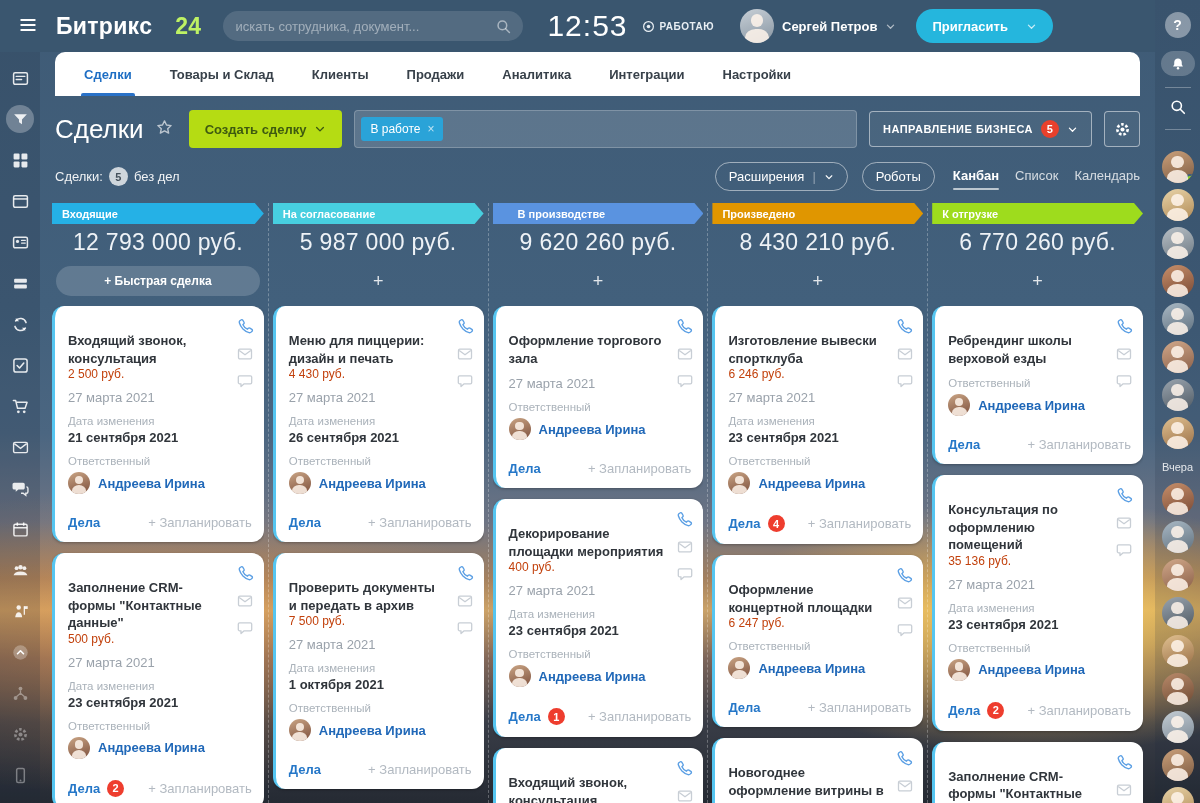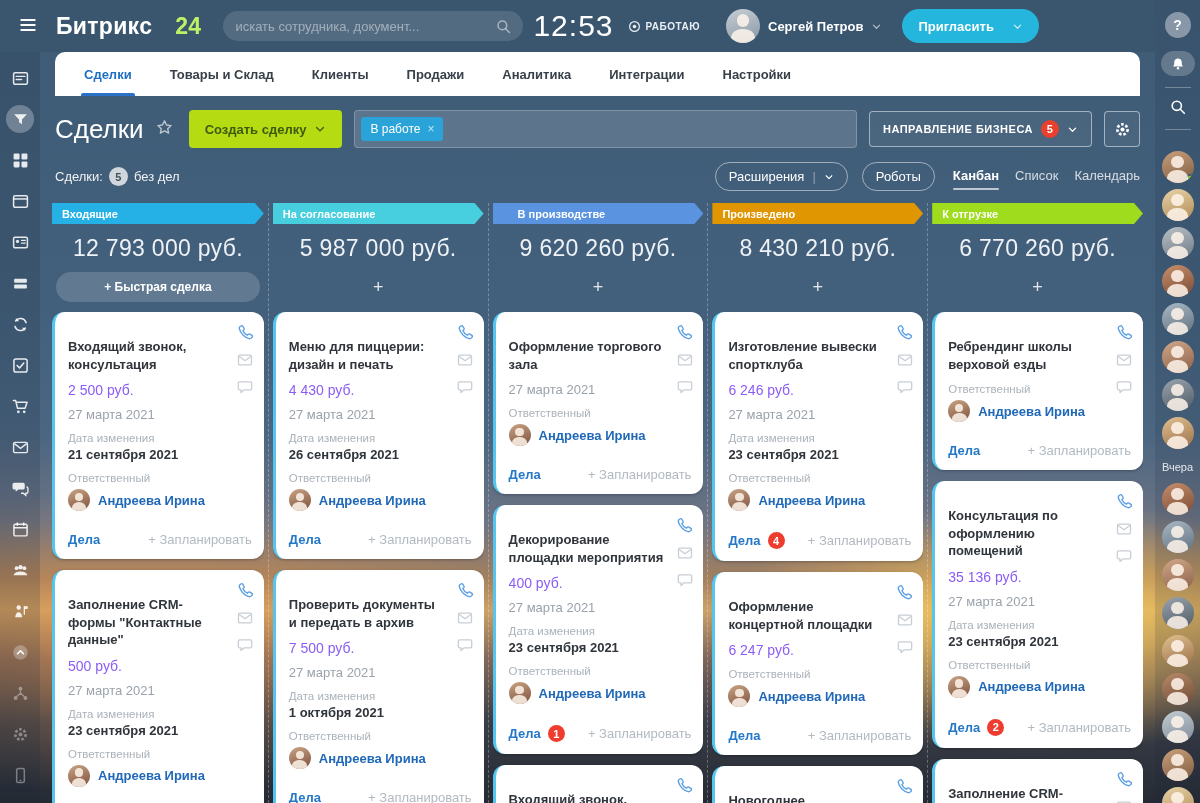--- a/index.html
+++ b/index.html
@@ -15,21 +15,21 @@
   .main-col { width:1155px; display:flex; flex-direction:column; }
 
   
   .topbar { height:52px; background:#3a566f; display:flex; align-items:center; padding:0 14px; flex:none; color:#fff; }
   .hamburger { background:none; border:none; color:#fff; width:28px; height:28px; cursor:pointer; margin-right:14px; }
   .logo { font-size:23px; font-weight:bold; letter-spacing:.3px; margin-right:22px; cursor:pointer; white-space:nowrap; }
   .logo .logo-num { color:#bef264; margin-left:23px; }
   .search { width:300px; height:30px; background:rgba(255,255,255,.13); border-radius:15px; display:flex; align-items:center; padding:0 12px; cursor:text; }
   .search-ph { color:rgba(255,255,255,.45); font-size:13px; flex:1; }
   .search svg { color:rgba(255,255,255,.5); }
-  .clock { font-size:30px; font-weight:300; letter-spacing:1px; margin:0 14px 0 10px; cursor:pointer; }
+  .clock { font-size:30px; font-weight:300; letter-spacing:1px; margin:0 14px 0 24px; cursor:pointer; }
   .status { display:flex; align-items:center; gap:5px; font-size:10px; font-weight:bold; letter-spacing:.5px; color:#e8eef3; cursor:pointer; margin-right:26px; }
   .user { display:flex; align-items:center; gap:8px; cursor:pointer; margin-right:20px; }
   .user .uname { font-size:13px; font-weight:bold; }
   .user svg { color:rgba(255,255,255,.6); }
   .avatar { border-radius:50%; position:relative; overflow:hidden; background:linear-gradient(160deg,var(--a,#b9c3cc),var(--b,#7d8893)); flex:none; }
   .avatar::before { content:''; position:absolute; top:16%; left:31%; width:38%; height:38%; border-radius:50%; background:rgba(255,245,235,.85); }
   .avatar::after { content:''; position:absolute; top:60%; left:16%; width:68%; height:55%; border-radius:46% 46% 0 0; background:rgba(255,245,235,.85); }
   .av34 { width:34px; height:34px; }
   .btn-buy { display:flex; align-items:center; gap:7px; height:34px; padding:0 14px 0 6px; background:rgba(255,255,255,.06); border:1px solid #2bb8dd; border-radius:17px; color:#fff; font-size:13px; font-weight:bold; cursor:pointer; margin-right:12px; }
   .rocket-circle { width:24px; height:24px; border-radius:50%; background:#29b6e8; display:flex; align-items:center; justify-content:center; color:#fff; }
@@ -73,33 +73,33 @@
   .view-tab { position:relative; background:none; border:none; color:rgba(255,255,255,.78); font-size:13px; cursor:pointer; padding:4px 0 7px; }
   .view-tab.active { color:#fff; font-weight:bold; }
   .view-tab.active::after { content:''; position:absolute; left:0; right:0; bottom:0; height:2px; background:rgba(255,255,255,.65); border-radius:1px; }
 
   
   .kanban { display:flex; margin-top:12px; flex:1; min-height:0; }
   .kcol { width:20%; padding:0 4px; display:flex; flex-direction:column; min-height:0; }
   .kcol + .kcol { border-left:1px dashed rgba(255,255,255,.28); }
   .khead { height:21px; color:#fff; font-size:11px; font-weight:bold; display:flex; align-items:center; padding:0 10px; flex:none;
     clip-path:polygon(0 0, calc(100% - 9px) 0, 100% 50%, calc(100% - 9px) 100%, 0 100%); }
-  .ksum { text-align:center; font-size:23px; font-weight:300; color:#eef2f6; margin:11px 0 10px; flex:none; letter-spacing:.3px; }
+  .ksum { text-align:center; font-size:23px; font-weight:300; color:#eef2f6; margin:5px 0 10px; flex:none; letter-spacing:.3px; }
   .kaddrow { height:30px; display:flex; align-items:center; justify-content:center; flex:none; margin-bottom:10px; }
   .kquick { width:96%; height:30px; border:none; border-radius:15px; background:rgba(255,255,255,.17); color:#fff; font-size:12px; font-weight:bold; cursor:pointer; }
   .kplus { background:none; border:none; color:rgba(255,255,255,.85); font-size:18px; font-weight:300; cursor:pointer; width:60px; }
   .kcards { flex:1; min-height:0; overflow:hidden; display:flex; flex-direction:column; }
 
   .card { position:relative; background:#fff; border-radius:12px; border-left:3px solid #55c5f0; box-shadow:0 1px 3px rgba(0,0,0,.28); padding:26px 12px 12px 13px; margin-bottom:11px; flex:none; cursor:pointer; }
   .card-icons { position:absolute; top:12px; right:10px; display:flex; flex-direction:column; gap:11px; align-items:center; }
   .cic { width:17px; height:17px; cursor:pointer; }
   .cic.phone { color:#5b9fe4; }
   .cic.gray { color:#c8ced5; width:16px; height:16px; }
   .card-title { font-size:13px; font-weight:bold; color:#30353b; line-height:1.35; padding-right:26px; }
-  .card-price { font-size:14px; color:#8b5cf6; margin-top:9px; }
+  .card-price { font-size:12px; color:#c2410c; }
   .card-date { font-size:13px; color:#9aa2ab; margin-top:9px; }
   .card-label { font-size:11.5px; color:#aab2ba; margin-top:10px; }
   .card-chdate { font-size:13px; font-weight:bold; color:#30353b; margin-top:3px; }
   .resp-row { display:flex; align-items:center; gap:8px; margin-top:5px; }
   .resp-row .avatar { width:22px; height:22px; --a:#caa585; --b:#7c4f3c; }
   .resp-link { font-size:13px; font-weight:bold; color:#2068b8; cursor:pointer; }
   .card-footer { display:flex; align-items:center; justify-content:space-between; margin-top:21px; }
   .deals-wrap { display:flex; align-items:center; gap:7px; }
   .deals-link { font-size:13px; font-weight:bold; color:#2577c8; cursor:pointer; }
   .deals-badge { min-width:17px; height:17px; border-radius:9px; background:#ee3d2e; color:#fff; font-size:11px; font-weight:bold; display:flex; align-items:center; justify-content:center; padding:0 4px; }

